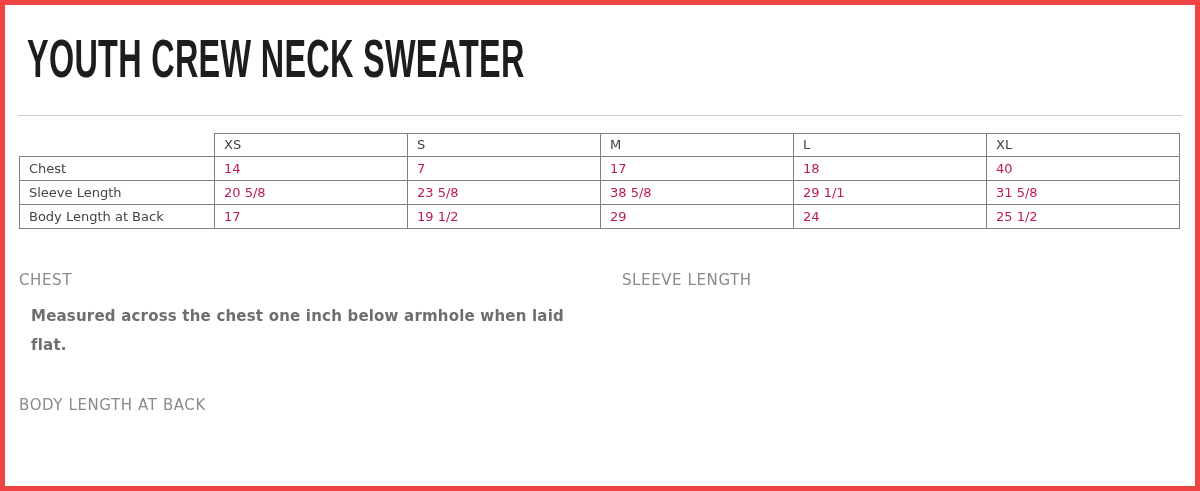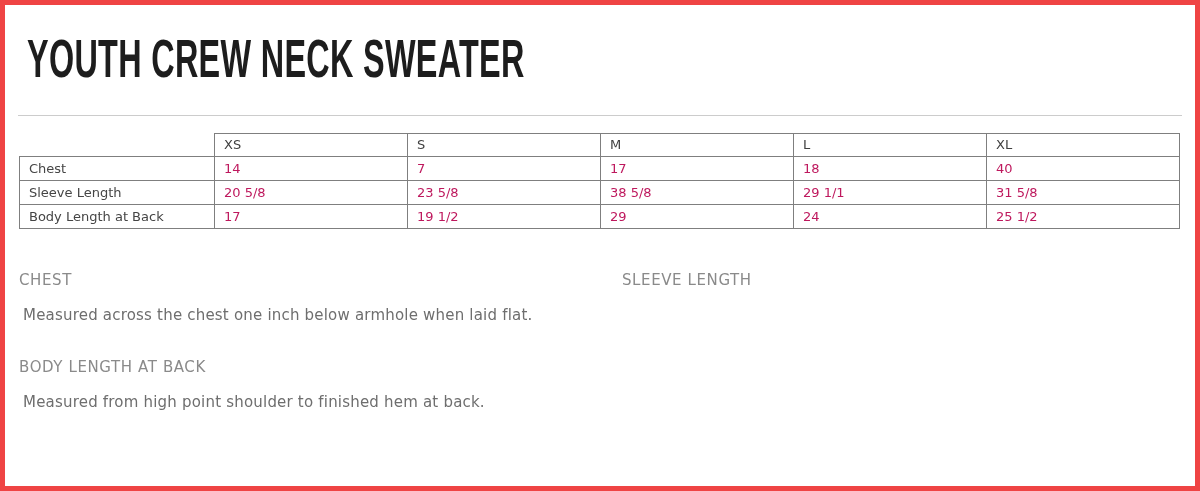--- a/index.html
+++ b/index.html
@@ -83,26 +83,27 @@
   }
   .desc-h {
     margin: 0 0 11px 0;
     font-size: 15px;
     line-height: 19px;
     letter-spacing: 0.6px;
     color: #8a8a8a;
     font-weight: 400;
   }
   .desc p {
-    margin: 4px;
+    margin: 12px;
     font-size: 15px;
     line-height: 29px;
     letter-spacing: 0.2px;
     color: #6e6e6e;
     max-width: 545px;
+    font-weight: bold;
   }
 </style>
 </head>
 <body>
 
 <div class="page">
 
   <h1 class="title"><span class="condense">YOUTH CREW NECK SWEATER</span></h1>
 
   <div class="divider"></div>
@@ -158,18 +159,17 @@
   <div class="descs">
     <div class="desc">
       <div class="desc-h">CHEST</div>
       <p>Measured across the chest one inch below armhole when laid flat.</p>
     </div>
     <div class="desc">
       <div class="desc-h">SLEEVE LENGTH</div>
     </div>
     <div class="desc">
       <div class="desc-h">BODY LENGTH AT BACK</div>
-      <p>Measured from high point shoulder to finished hem at back.</p>
     </div>
     <div class="desc"></div>
   </div>
 
 </div>
 
 </body></html>

